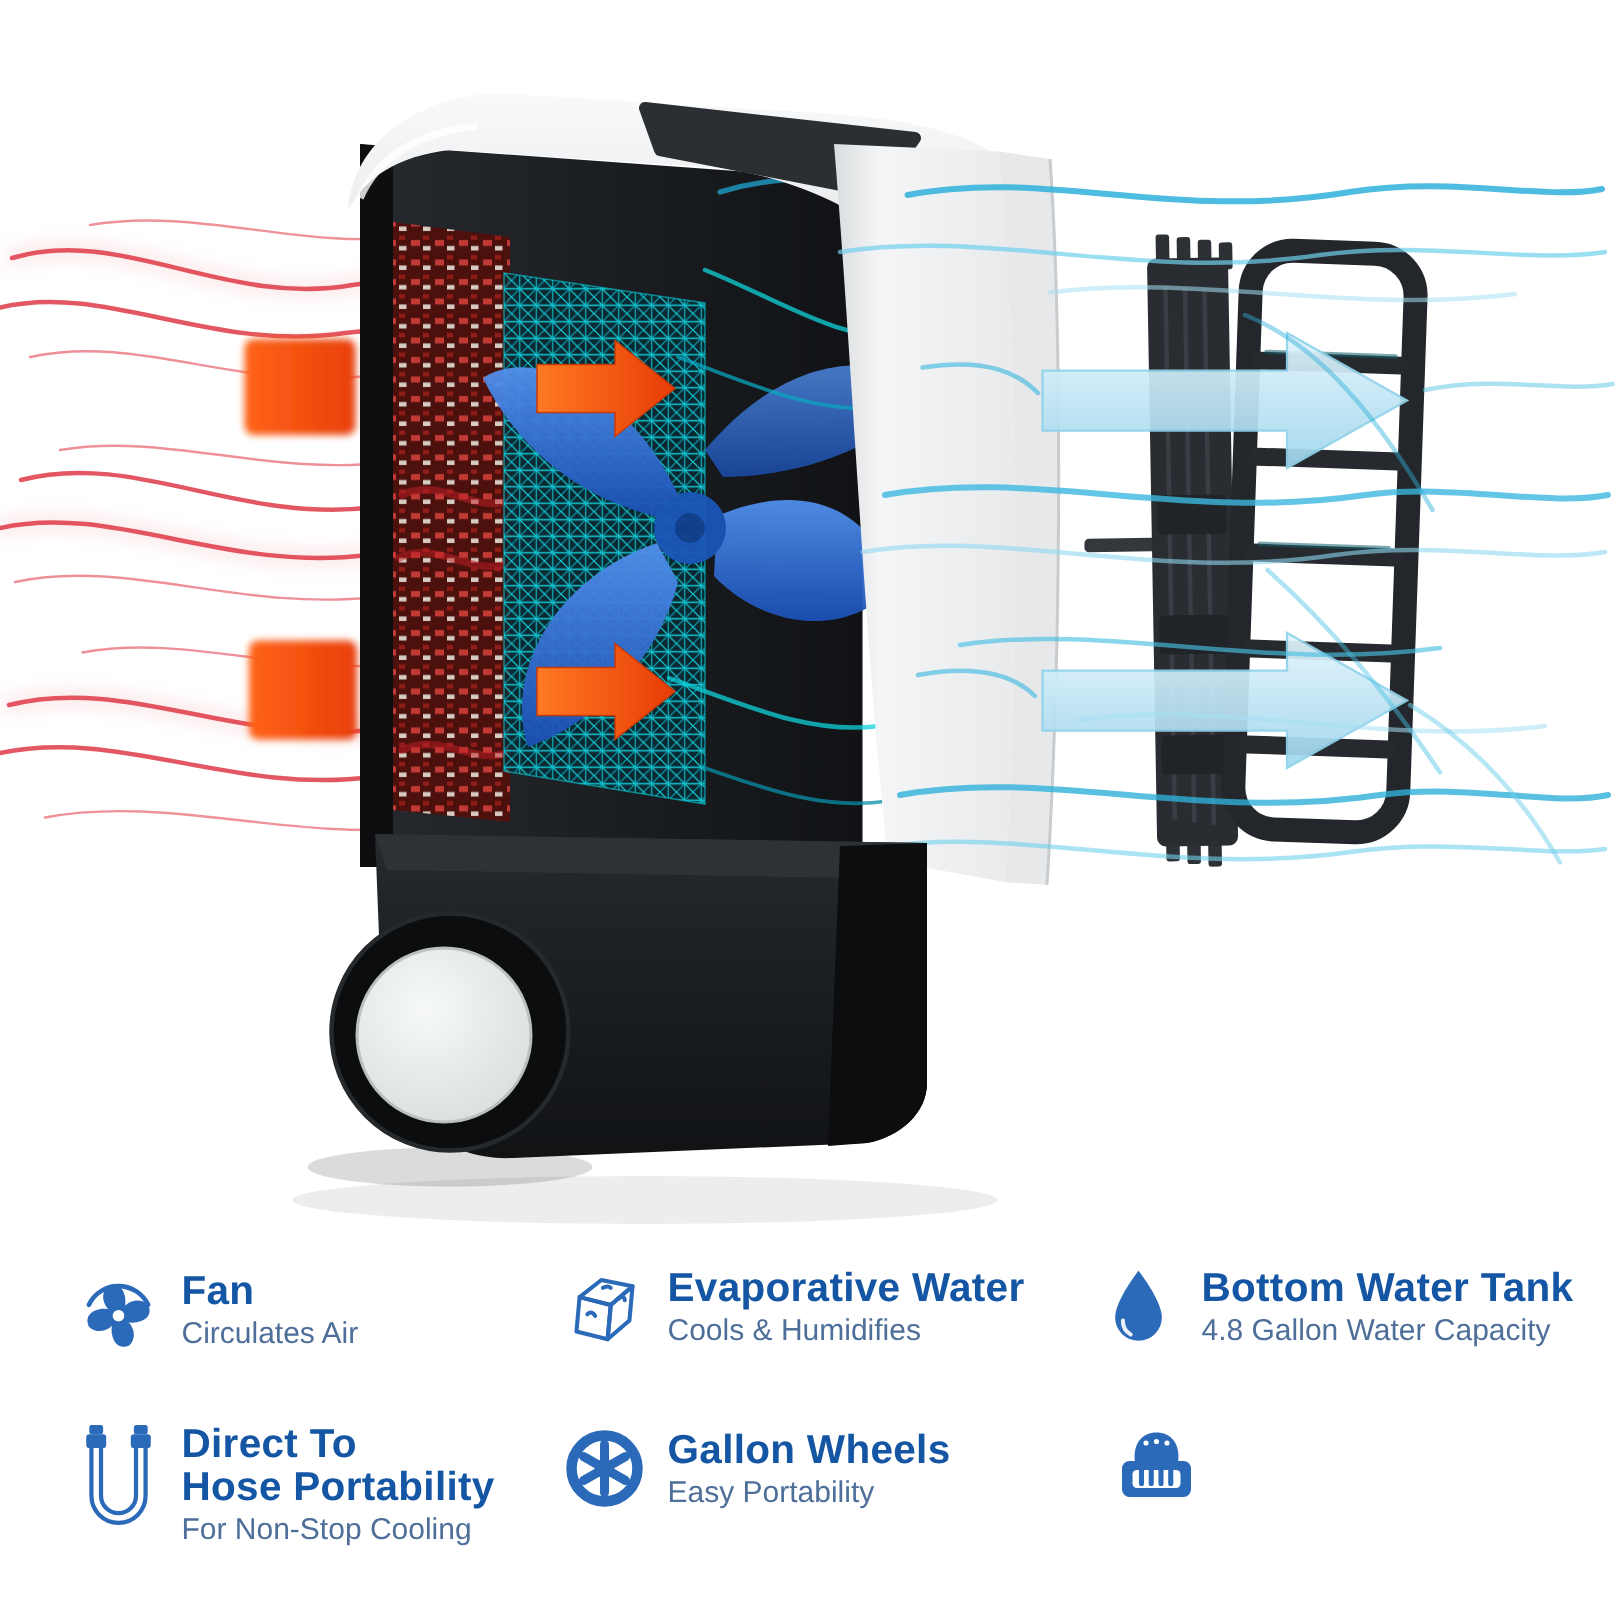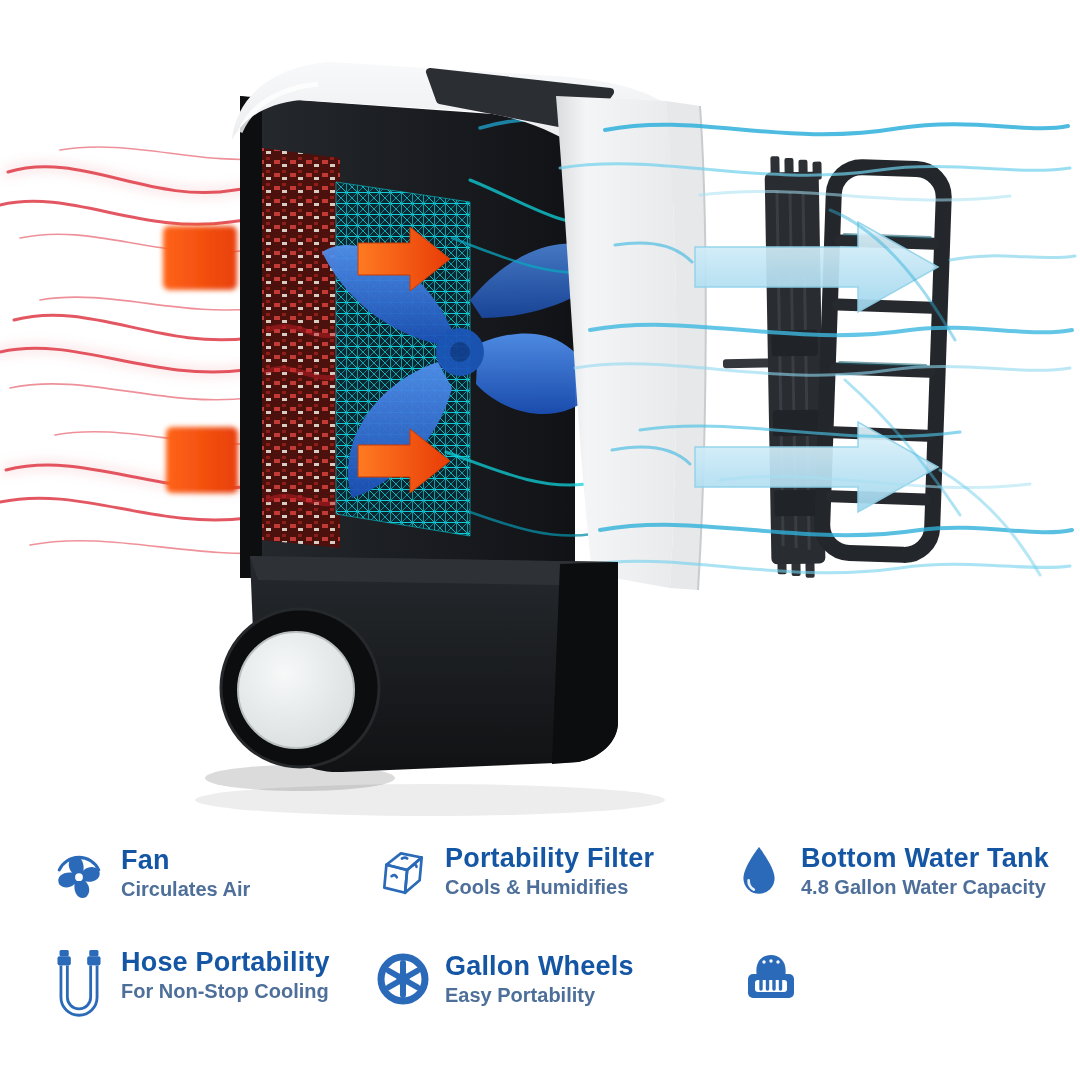--- a/index.html
+++ b/index.html
@@ -13,21 +13,21 @@
     position:relative;width:1080px;height:1079px;background:#ffffff;
     overflow:hidden;font-family:"Liberation Sans",sans-serif;
   }
   .hero{position:absolute;left:0;top:0;width:1080px;height:830px}
   .features{position:absolute;left:0;top:830px;width:1080px;height:249px}
   .feature{position:absolute;display:flex;gap:13px;align-items:flex-start}
   .icon-wrap{width:58px;flex:0 0 auto;display:flex;justify-content:center;align-items:flex-start}
   .f-text{display:flex;flex-direction:column}
   .f-title{font-weight:700;font-size:27px;line-height:1.07;color:var(--title-blue);letter-spacing:.2px}
   .f-title span{display:block}
-  .f-sub{font-weight:700;font-size:20px;line-height:1.15;color:var(--subtitle-blue);margin-top:3px}
+  .f-sub{font-weight:400;font-size:20px;line-height:1.15;color:var(--subtitle-blue);margin-top:3px}
   .f1{left:50px;top:16px}
   .f2{left:374px;top:14px}
   .f3{left:730px;top:14px}
   .f4{left:50px;top:118px}
   .f5{left:374px;top:122px}
   .f6{left:742px;top:120px}
 </style>
 </head>
 <body>
 
@@ -291,21 +291,21 @@
             <path d="M10,20 L30,25 L28,47 L8,42 Z"></path>
             <path d="M30,25 L44,13 L42,35 L28,47 Z"></path>
             <path d="M15,31 C17,29 19,30 20,32"></path>
             <path d="M35,21 C37,19 39,20 39,22"></path>
             <path d="M25,14 C27,13 29,13 30,14"></path>
           </g>
         </svg>
       </span>
       <span class="f-text">
         <span class="f-title">
-          <span>Portability Filter</span>
+          <span>Evaporative Water</span>
             <span></span>
         </span>
         <span class="f-sub">Cools &amp; Humidifies</span>
       </span>
     </div>
 
     <div class="feature f3">
       <span class="icon-wrap">
         <svg width="42" height="54" viewBox="0 0 40 52">
           <path d="M20,3 C20,3 5,22 5,33 A15,15 0 0 0 35,33 C35,22 20,3 20,3 Z" fill="var(--icon-blue)"></path>
@@ -329,20 +329,21 @@
             <rect x="37" y="2" width="9" height="6" rx="1.5"></rect>
             <rect x="6" y="8" width="13" height="9" rx="2"></rect>
             <rect x="35" y="8" width="13" height="9" rx="2"></rect>
           </g>
           <path d="M12.5,17 L12.5,48 A14.5,14.5 0 0 0 41.5,48 L41.5,17" fill="none" stroke="var(--icon-blue)" stroke-width="9"></path>
           <path d="M12.5,17 L12.5,48 A14.5,14.5 0 0 0 41.5,48 L41.5,17" fill="none" stroke="#fff" stroke-width="3.5"></path>
         </svg>
       </span>
       <span class="f-text">
         <span class="f-title">
+          <span>Direct To</span>
             <span>Hose Portability</span>
         </span>
         <span class="f-sub">For Non-Stop Cooling</span>
       </span>
     </div>
 
     <div class="feature f5">
       <span class="icon-wrap">
         <svg width="54" height="54" viewBox="0 0 54 54">
           <circle cx="27" cy="27" r="22" fill="#fff" stroke="var(--icon-blue)" stroke-width="7"></circle>

